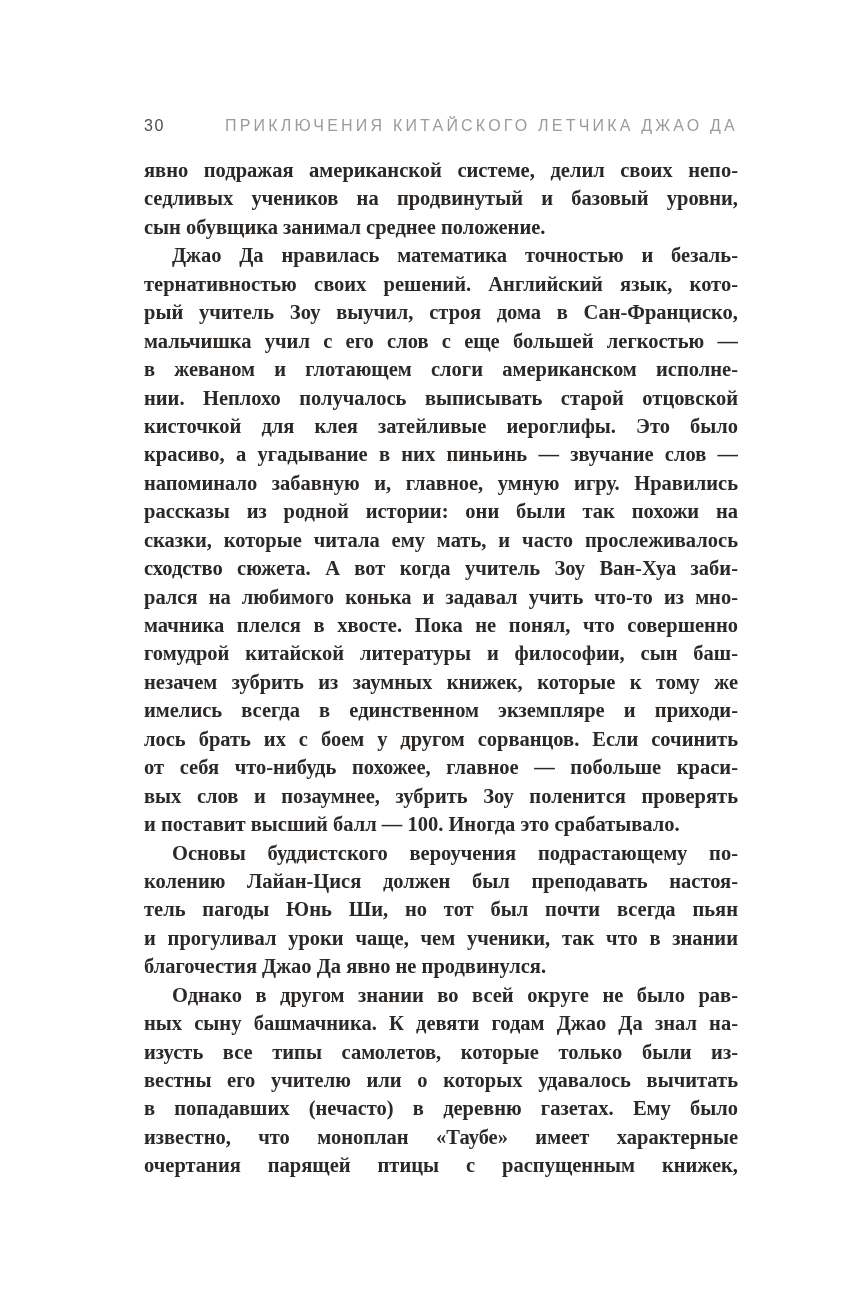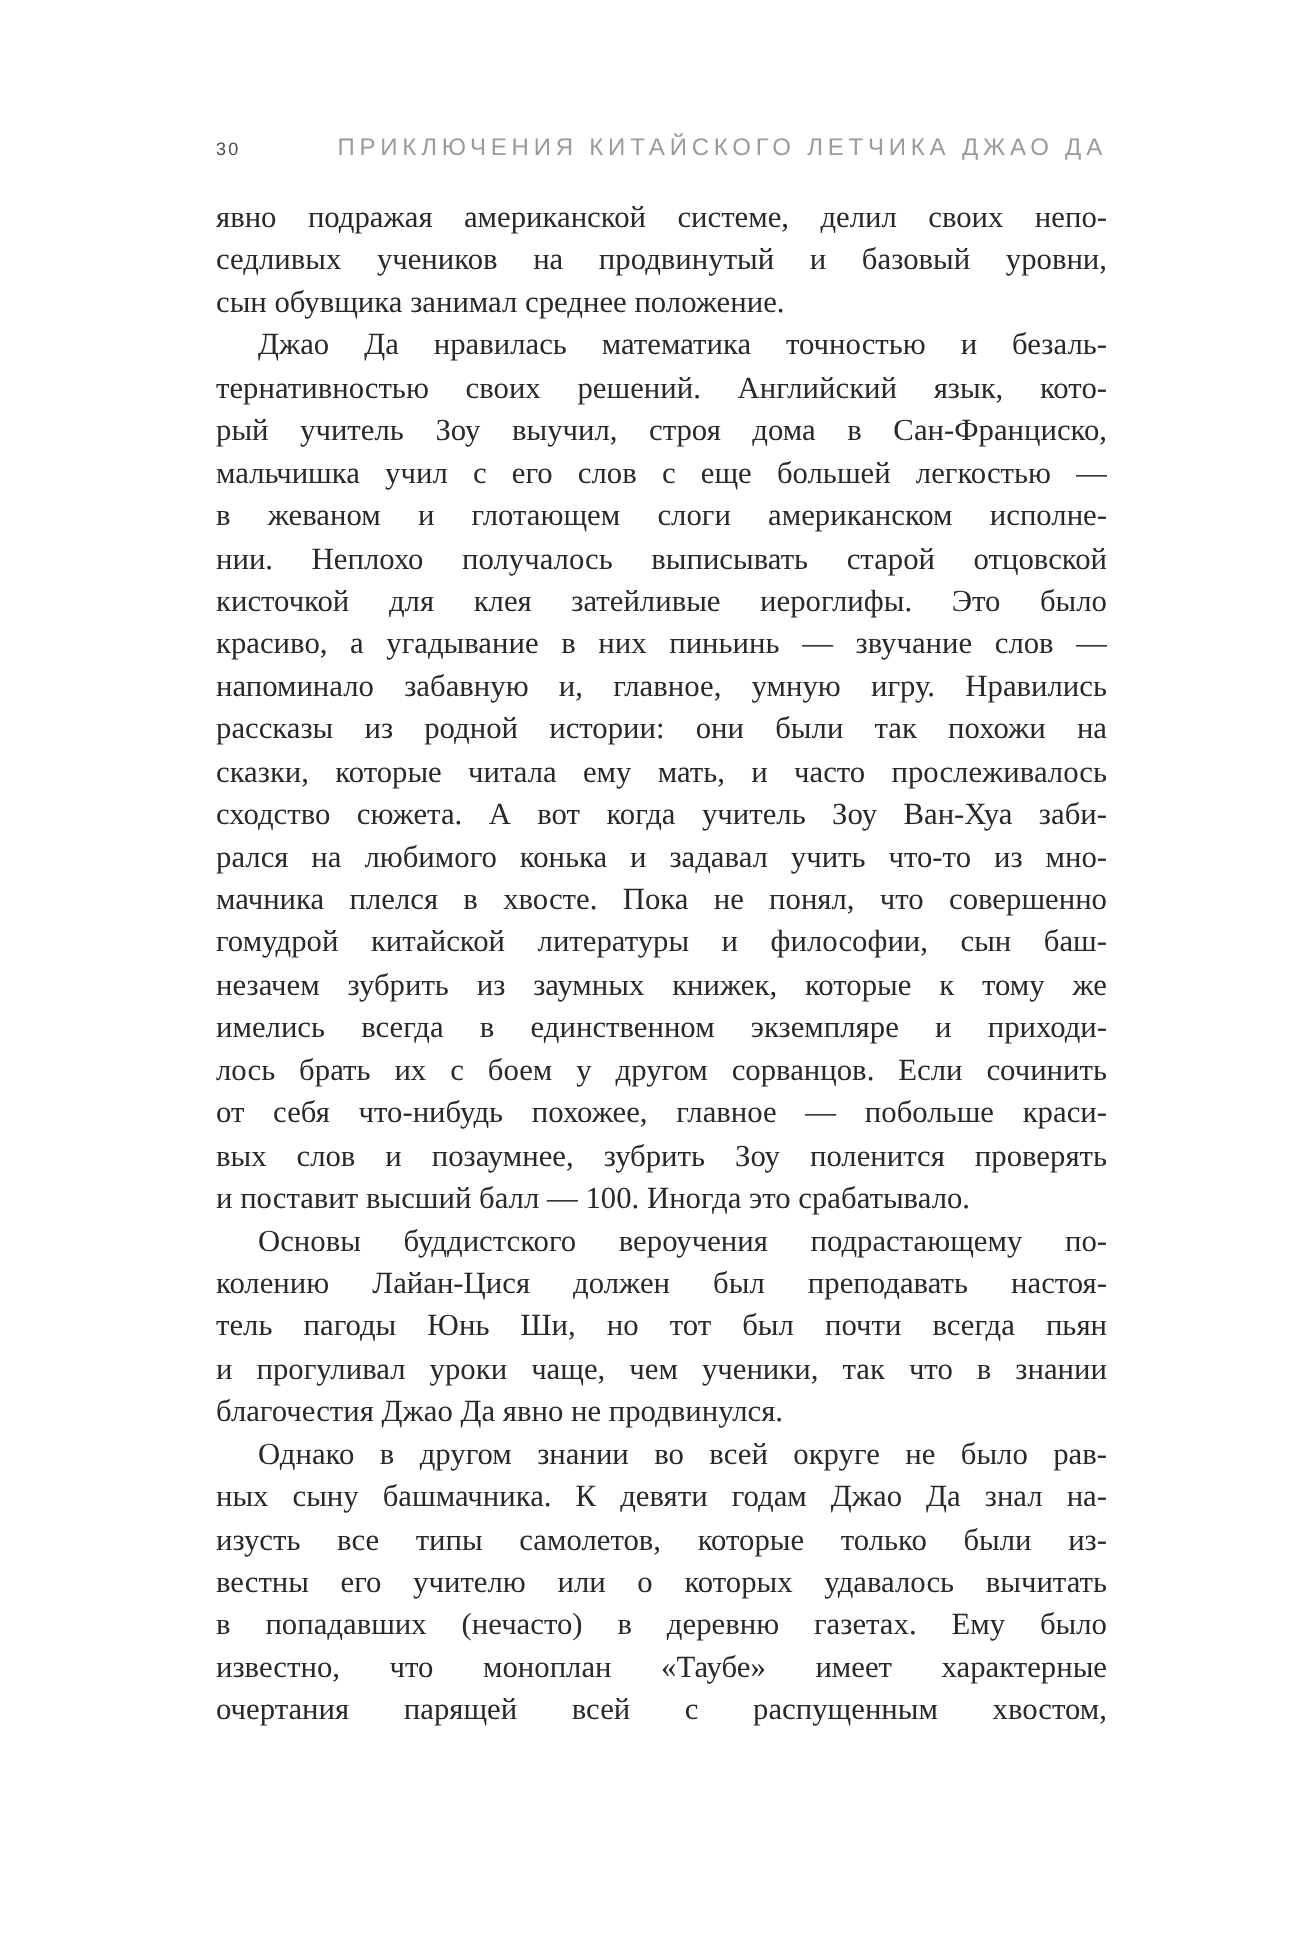--- a/index.html
+++ b/index.html
@@ -18,39 +18,41 @@
     position: absolute;
     left: 144px;
     top: 90px;
     width: 594px;
     display: flex;
     justify-content: space-between;
     align-items: baseline;
     font-family: "Liberation Sans", sans-serif;
   }
   .page-number {
-    font-size: 12px;
+    font-size: 16px;
     letter-spacing: 1.5px;
     color: #4d4d4d;
+    margin-top: 27px;
   }
   .running-title {
     font-size: 16px;
     letter-spacing: 3.2px;
     color: #9b9b9b;
     text-transform: uppercase;
     white-space: nowrap;
   }
   .body-text {
     position: absolute;
     left: 144px;
-    top: 131px;
+    top: 156px;
     width: 594px;
     font-family: "Liberation Serif", serif;
     font-size: 20.5px;
     color: #2b2826;
+    font-weight: bold;
   }
   .line {
     height: 28.45px;
     line-height: 28.45px;
     text-align: justify;
     text-align-last: justify;
     white-space: normal;
     overflow: hidden;
   }
   .line.endline {
@@ -104,16 +106,16 @@
         <div class="line">и прогуливал уроки чаще, чем ученики, так что в знании</div>
         <div class="line endline">благочестия Джао Да явно не продвинулся.</div>
       </div>
       <div>
         <div class="line indent">Однако в другом знании во всей округе не было рав-</div>
         <div class="line">ных сыну башмачника. К девяти годам Джао Да знал на-</div>
         <div class="line">изусть все типы самолетов, которые только были из-</div>
         <div class="line">вестны его учителю или о которых удавалось вычитать</div>
         <div class="line">в попадавших (нечасто) в деревню газетах. Ему было</div>
         <div class="line">известно, что моноплан «Таубе» имеет характерные</div>
-        <div class="line">очертания парящей всей с распущенным хвостом,</div>
+        <div class="line">очертания парящей птицы с распущенным книжек,</div>
       </div>
     </div>
 </div>
 
 </body></html>

